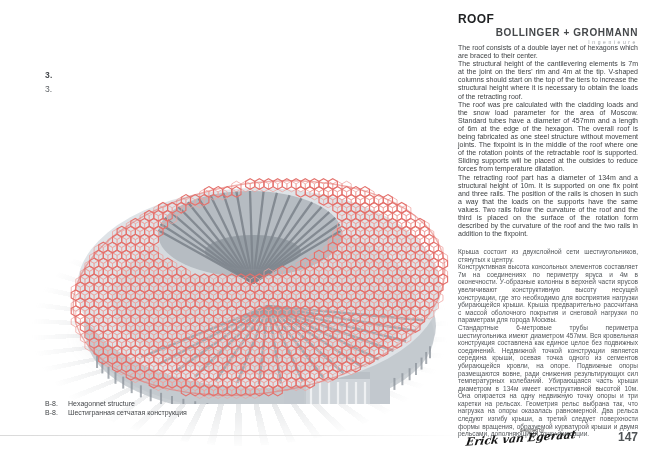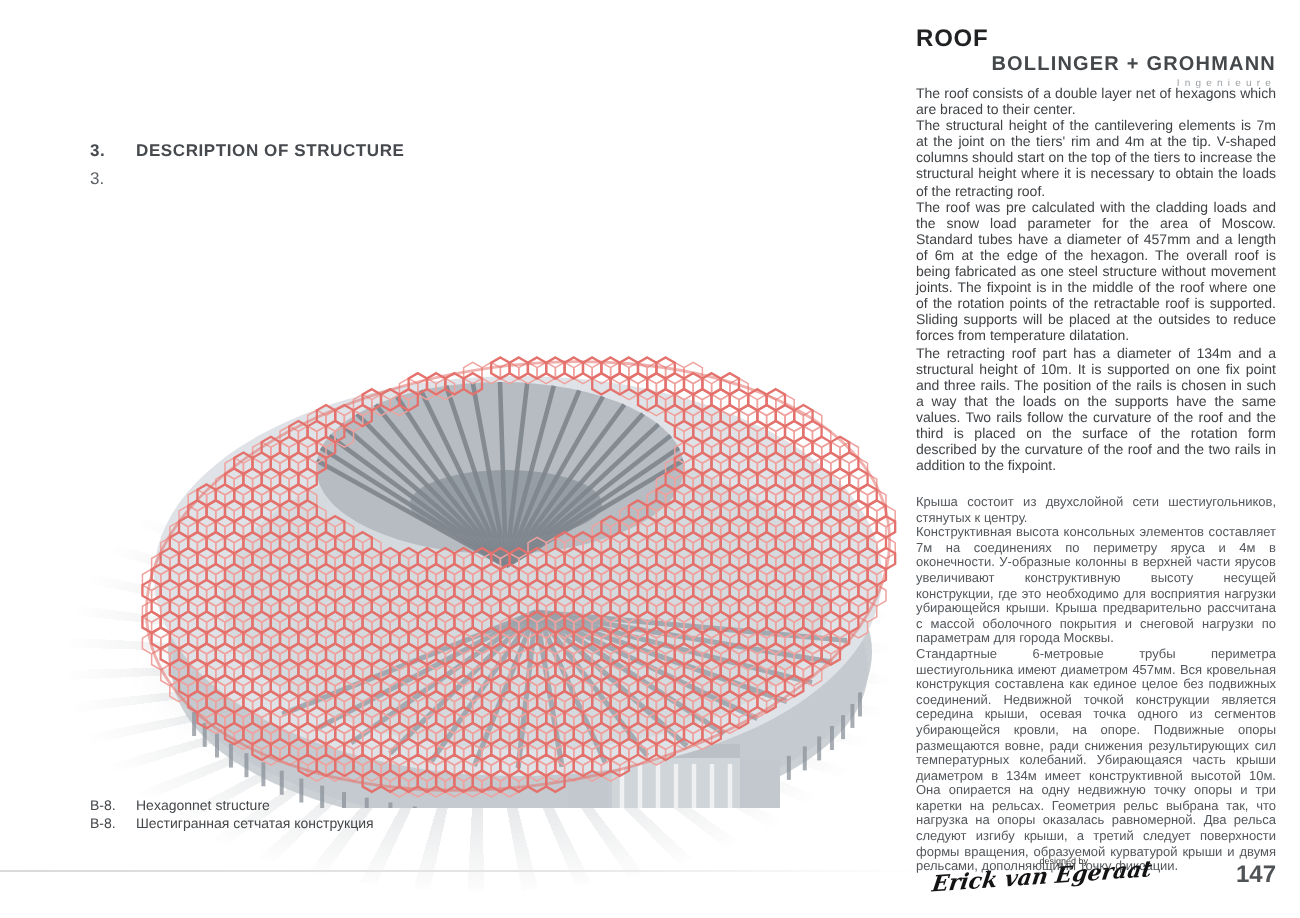--- a/index.html
+++ b/index.html
@@ -68,21 +68,20 @@
   .page-number{margin-left:auto;font-size:12px;font-weight:bold;color:#4f5356;}
 </style>
 </head>
 <body>
 
 <div class="page">
 
   <div class="headings">
     <div class="h-row h-en">
       <span class="h-num">3.</span>
-      <span>DESCRIPTION OF STRUCTURE</span>
     </div>
     <div class="h-row h-ru">
       <span class="h-num">3.</span>
     </div>
   </div>
 
   <div class="figure">
     <div class="streaks"></div>
     <div class="soft-shadow"></div>
     <svg id="stadium-svg" width="436" height="318" viewBox="0 0 436 318">

